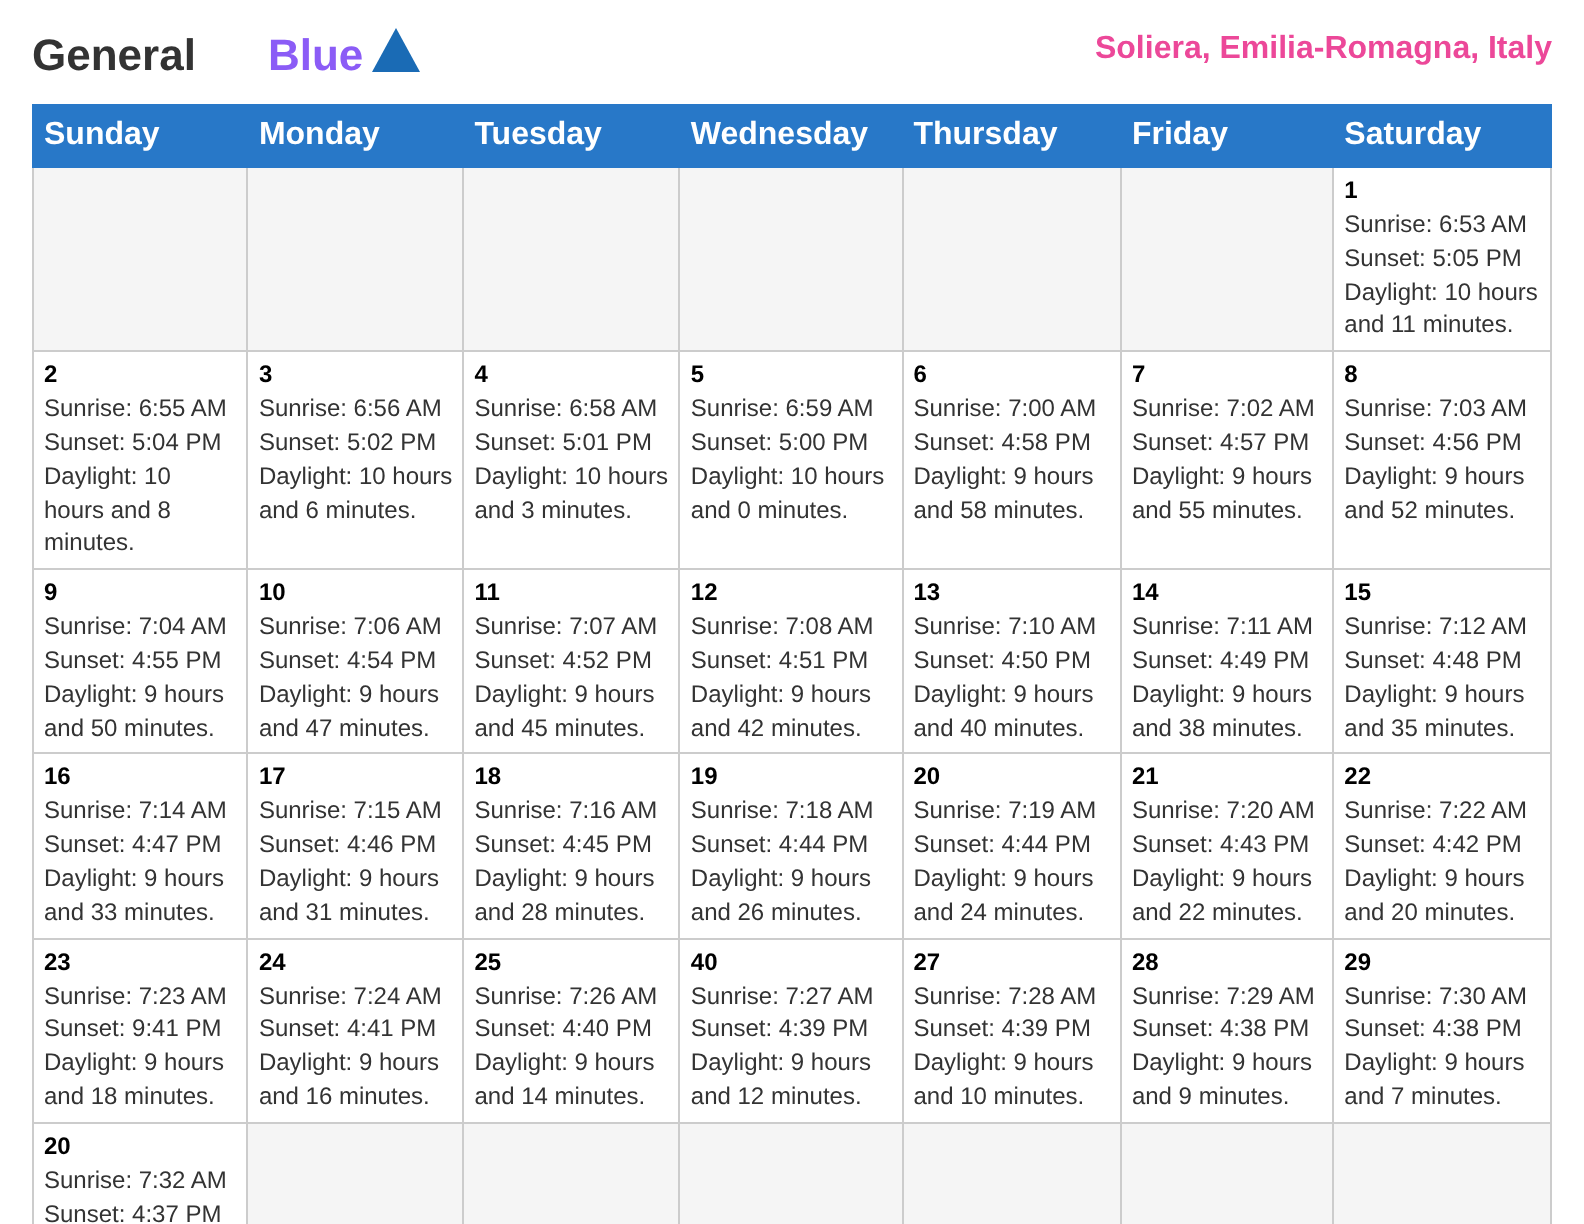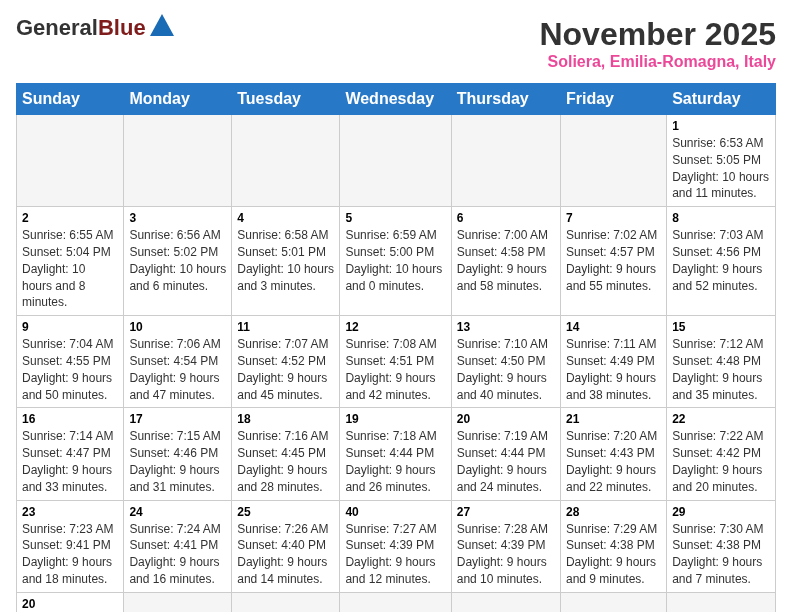--- a/index.html
+++ b/index.html
@@ -21,21 +21,22 @@
       flex-direction: column;
       align-items: flex-start;
     }
     .logo-text {
       font-size: 22px;
       font-weight: bold;
       color: #333;
       line-height: 1;
     }
     .logo-text span.blue {
-      color: #7f1d1d;
+      color: #8b5cf6;
+      padding-left: 36px;
     }
     .title-block {
       text-align: right;
     }
     .cal-title {
       font-size: 32px;
       font-weight: bold;
       color: #333;
     }
     .cal-subtitle {
@@ -87,21 +88,20 @@
     <div style="display:flex; align-items:center;">
       <span class="logo-text">
         <span>General</span><span class="blue">Blue</span>
       </span>
       <svg width="28" height="28" viewBox="0 0 28 28" style="margin-left:2px; margin-top:-4px;">
         <polygon points="14,2 26,24 2,24" fill="#1a6bb5"></polygon>
       </svg>
     </div>
   </div>
   <div class="title-block">
-    <div class="cal-title">November 2025</div>
     <div class="cal-subtitle">Soliera, Emilia-Romagna, Italy</div>
   </div>
 </div>
 
 <table class="calendar">
   <thead>
     <tr>
     <th>Sunday</th>
         <th>Monday</th>
         <th>Tuesday</th>

